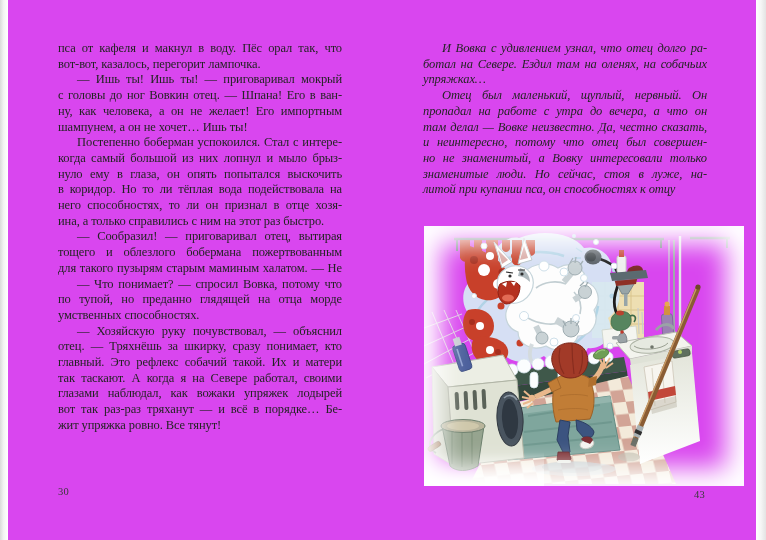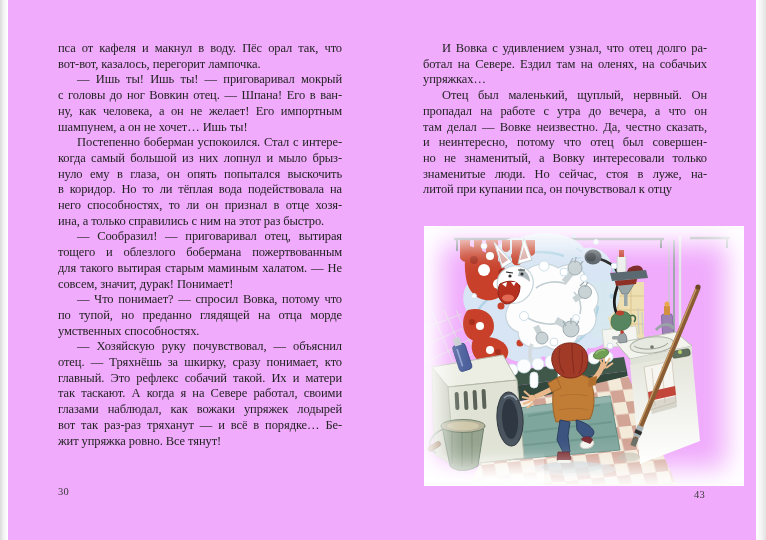--- a/index.html
+++ b/index.html
@@ -1,24 +1,24 @@
 <!DOCTYPE html>
 <html><head>
 <meta charset="utf-8">
 <style>
   html,body{margin:0;padding:0;background:#ffffff;}
-  #screen{position:relative;width:766px;height:540px;background:#f0abfc;overflow:hidden;
+  #screen{position:relative;width:766px;height:540px;background:#d946ef;overflow:hidden;
           font-family:"Liberation Serif","DejaVu Serif",serif;color:#242424;}
   .edge{position:absolute;top:0;height:540px;pointer-events:none;}
   .edge.left{left:0;width:8px;background:linear-gradient(90deg,#dadada 0,#f3f3f3 45%,#ffffff 100%);}
   .edge.right{right:0;width:10px;background:linear-gradient(270deg,#e3e3e3 0,#f5f5f5 50%,#ffffff 100%);}
   .page-text{position:absolute;top:41px;width:284px;font-size:12.5px;line-height:15.7px;
              letter-spacing:-0.1px;}
   #left-text{left:58px;}
-  #right-text{left:423px;}
+  #right-text{left:423px;font-style:italic;}
   .para{margin:0;}
   .line{text-align:justify;text-align-last:justify;white-space:normal;}
   .line.last{text-align-last:left;}
   .line.first-indent{text-indent:19px;}
   .pagenum{position:absolute;font-size:10.5px;color:#3a3a3a;letter-spacing:0.3px;}
   #pn-left{left:58px;top:486px;}
   #pn-right{left:694px;top:489px;}
   #illustration{position:absolute;left:424px;top:226px;width:320px;height:260px;margin:0;}
   #illustration::after{content:"";position:absolute;inset:0;pointer-events:none;
      box-shadow:inset 0 0 26px 18px #ffffff;}
@@ -46,22 +46,21 @@
         <div class="line first-indent">Постепенно боберман успокоился. Стал с интере-</div>
         <div class="line">когда самый большой из них лопнул и мыло брыз-</div>
         <div class="line">нуло ему в глаза, он опять попытался выскочить</div>
         <div class="line">в коридор. Но то ли тёплая вода подействовала на</div>
         <div class="line">него способностях, то ли он признал в отце хозя-</div>
         <div class="line last">ина, а только справились с ним на этот раз быстро.</div>
       </div>
       <div class="para">
         <div class="line first-indent">— Сообразил! — приговаривал отец, вытирая</div>
         <div class="line">тощего и облезлого бобермана пожертвованным</div>
-        <div class="line">для такого вытирая старым маминым халатом. — Не</div>
-        <div class="line last">совсем, значит, дурак! Понимает!</div>
+        <div class="line">для такого пузырям старым маминым халатом. — Не</div>
       </div>
       <div class="para">
         <div class="line first-indent">— Что понимает? — спросил Вовка, потому что</div>
         <div class="line">по тупой, но преданно глядящей на отца морде</div>
         <div class="line last">умственных способностях.</div>
       </div>
       <div class="para">
         <div class="line first-indent">— Хозяйскую руку почувствовал, — объяснил</div>
         <div class="line">отец. — Тряхнёшь за шкирку, сразу понимает, кто</div>
         <div class="line">главный. Это рефлекс собачий такой. Их и матери</div>
@@ -77,21 +76,21 @@
         <div class="line">ботал на Севере. Ездил там на оленях, на собачьих</div>
         <div class="line last">упряжках…</div>
       </div>
       <div class="para">
         <div class="line first-indent">Отец был маленький, щуплый, нервный. Он</div>
         <div class="line">пропадал на работе с утра до вечера, а что он</div>
         <div class="line">там делал — Вовке неизвестно. Да, честно сказать,</div>
         <div class="line">и неинтересно, потому что отец был совершен-</div>
         <div class="line">но не знаменитый, а Вовку интересовали только</div>
         <div class="line">знаменитые люди. Но сейчас, стоя в луже, на-</div>
-        <div class="line last">литой при купании пса, он почувствовал к отцу</div>
+        <div class="line last">литой при купании пса, он способностях к отцу</div>
       </div>
     </div>
 
   <figure id="illustration">
     <svg viewBox="0 0 320 260" xmlns="http://www.w3.org/2000/svg">
       <defs>
         <linearGradient id="sinkFade" x1="0" y1="0" x2="0" y2="1">
           <stop offset="0" stop-color="#e3e5da"></stop>
             <stop offset="1" stop-color="#ffffff"></stop>
         </linearGradient>

